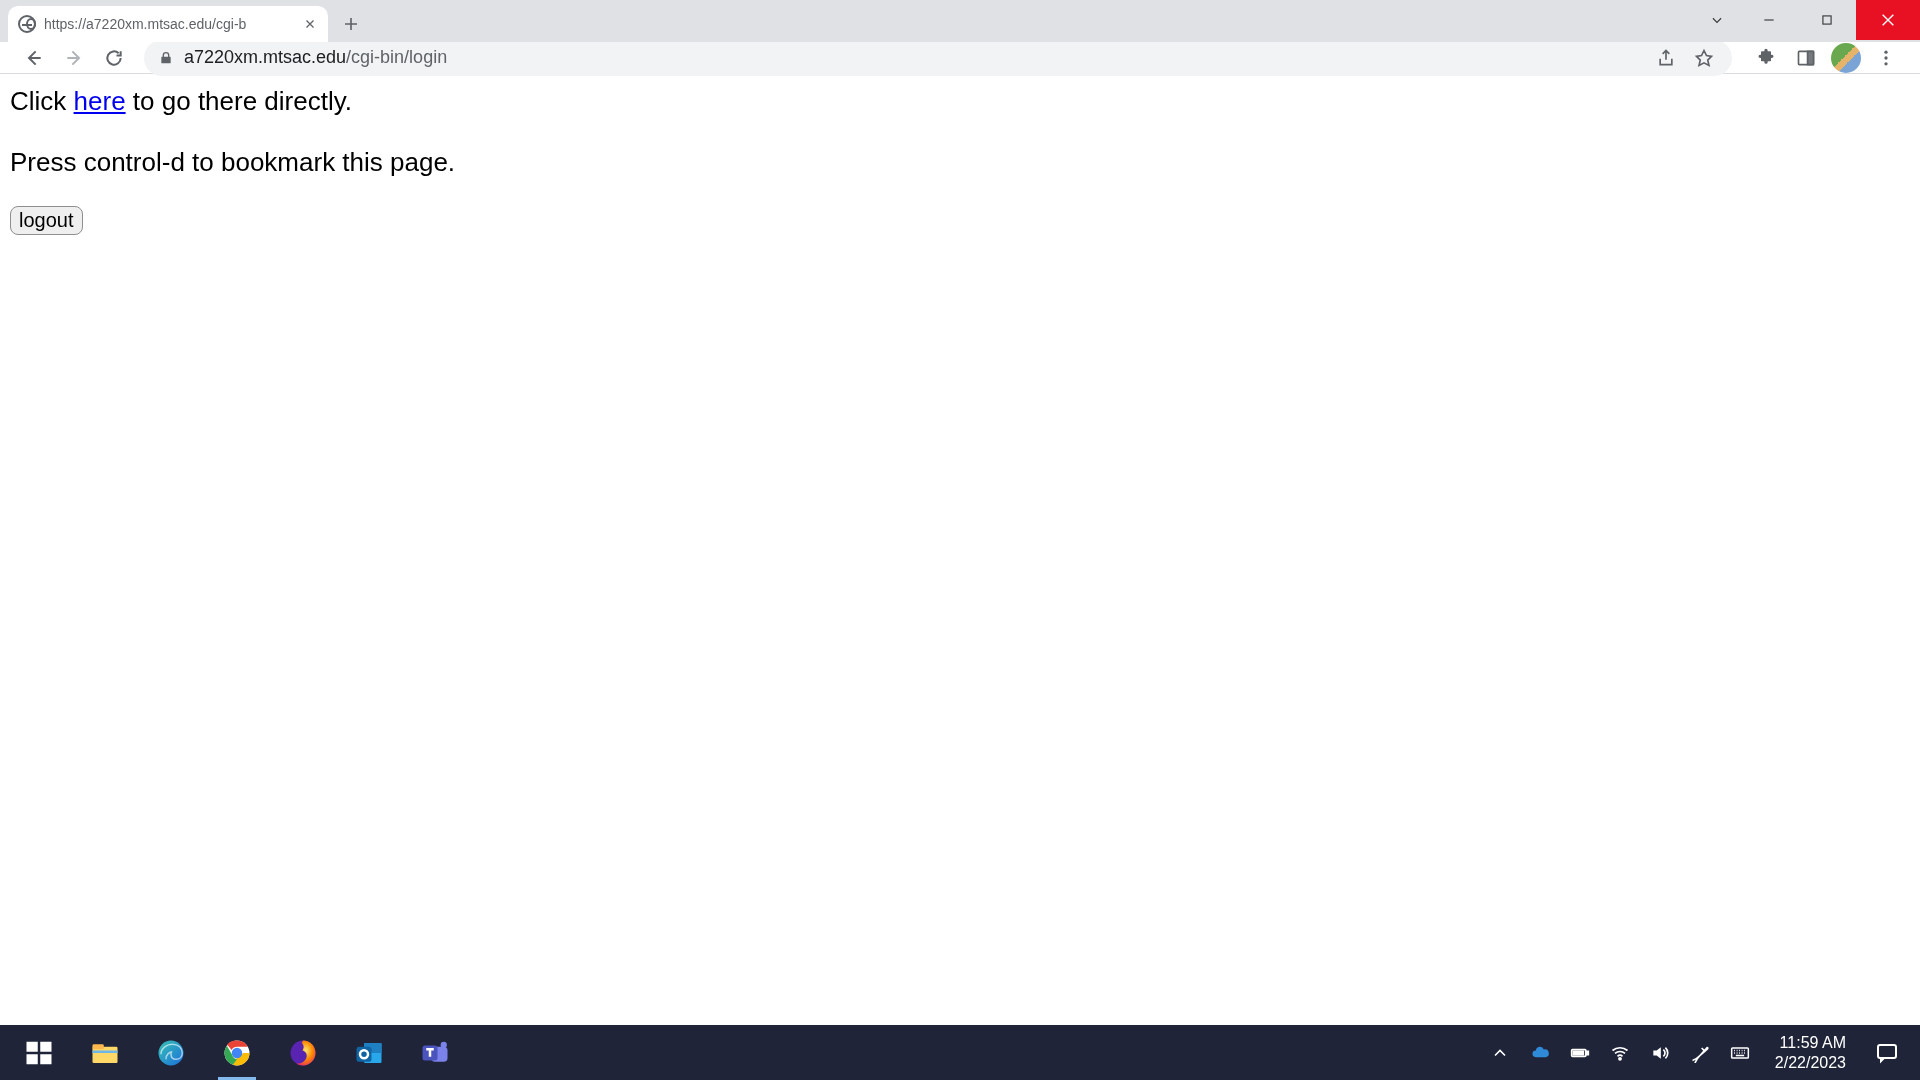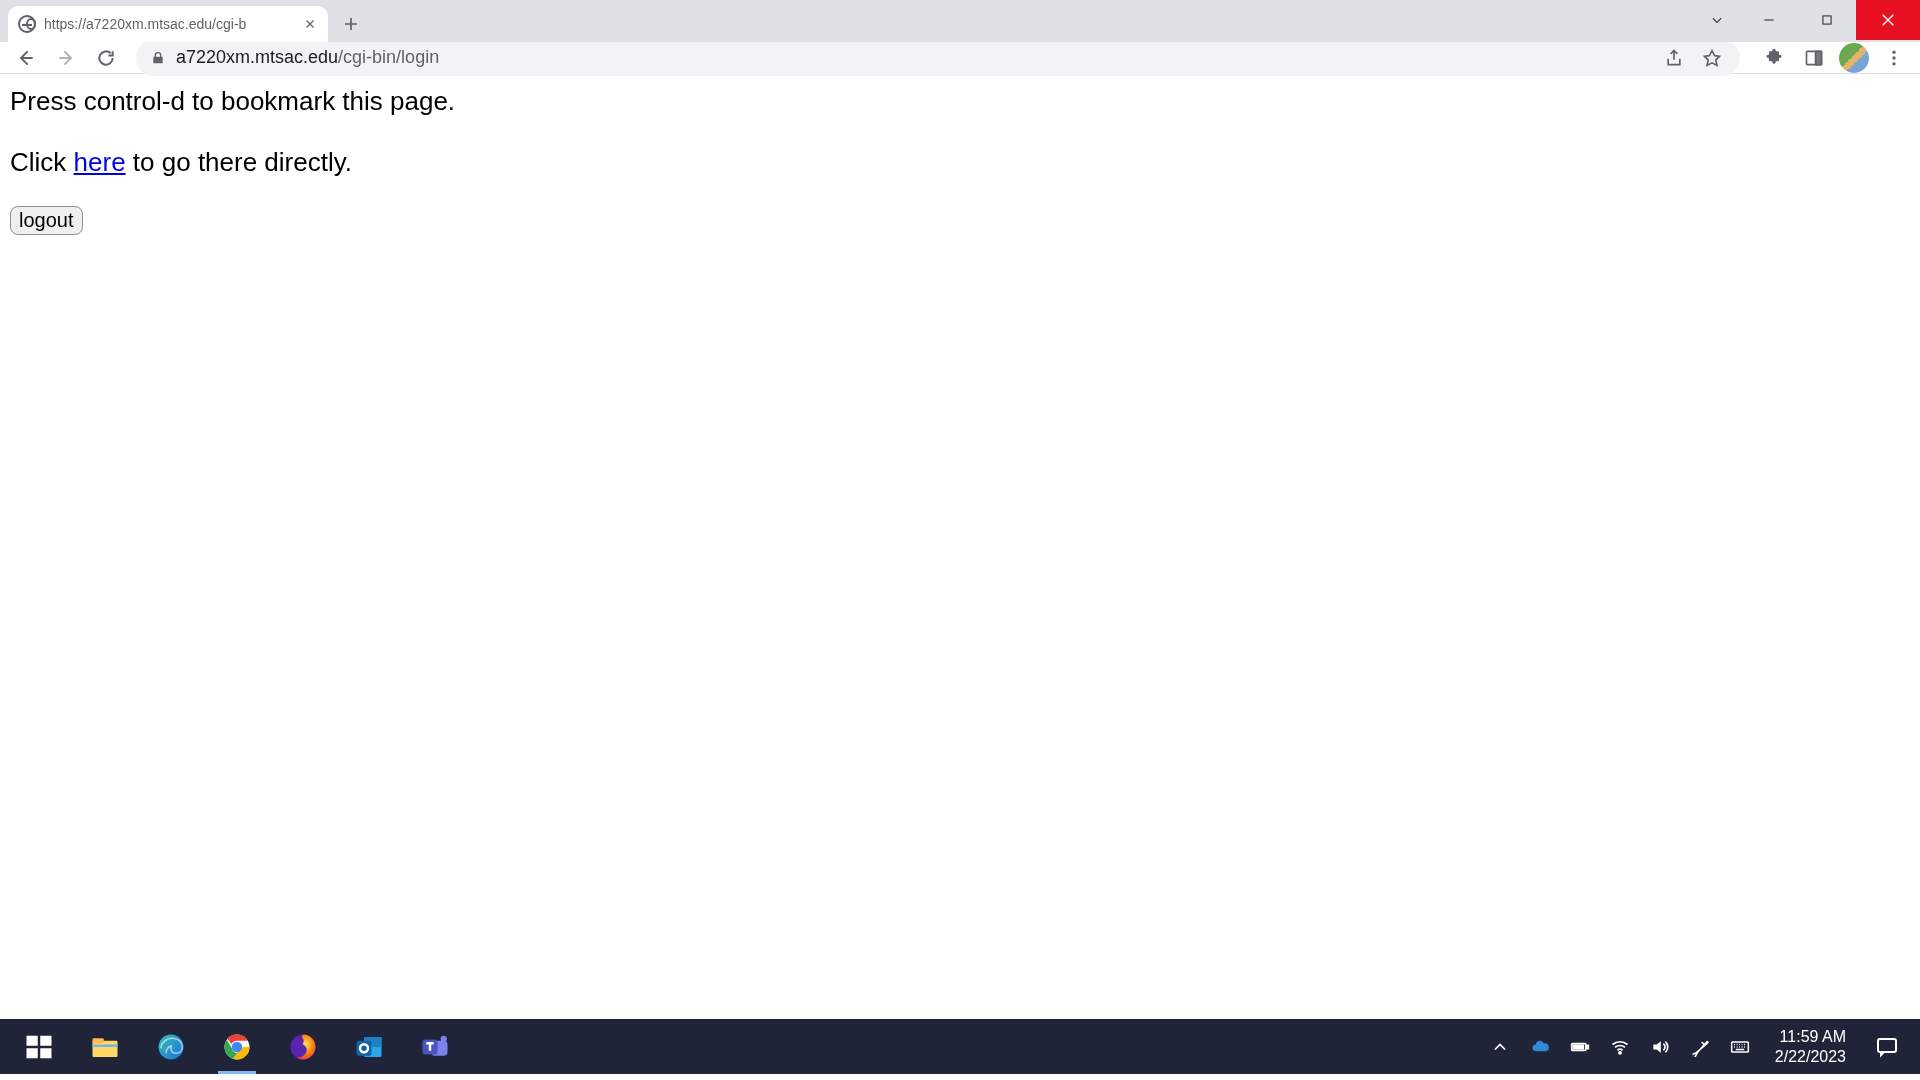--- a/index.html
+++ b/index.html
@@ -85,21 +85,21 @@
     .win-chevron{ width:46px; }
     .win-close{ background:#e81123; color:#fff; width:64px;}
     .win-close svg{width:16px;height:16px;}
 
     .toolbar{
       height:32px;
       background:#ffffff;
       border-bottom:1px solid #dadce0;
       display:flex;
       align-items:center;
-      padding:0 8px;
+      padding:0 16px;
       gap:4px;
     }
     .nav-btn{
       width:36px;height:36px;
       border-radius:50%;
       display:flex;align-items:center;justify-content:center;
       color:#5f6368;
     }
     .nav-btn.disabled{ color:#b0b3b8; }
     .nav-btn svg{width:20px;height:20px;}
@@ -152,21 +152,21 @@
       padding:2px 8px;
       background:#efefef;
       border:1px solid #8f8f8f;
       border-radius:8px;
       cursor:pointer;
     }
 
     
     .taskbar{
       position:absolute;
-      left:0;right:0;bottom:6px;
+      left:0;right:0;bottom:0;
       height:55px;
       background:#1f2438;
       display:flex;
       align-items:flex-start;
       color:#fff;
       padding:0 6px;
     }
     .task-icons-left{ display:flex; align-items:center; gap:0; }
     .task-btn{
       width:66px; height:55px;
@@ -304,24 +304,24 @@
       <svg viewBox="0 0 24 24" fill="currentColor">
           <circle cx="12" cy="5" r="2"></circle>
           <circle cx="12" cy="12" r="2"></circle>
           <circle cx="12" cy="19" r="2"></circle>
         </svg>
     </div>
   </div>
 </div>
 
 <div class="page-content">
-  <p>Press control-d to bookmark this page.</p>
   <p>
     <span>Click </span><a href="#">here</a><span> to go there directly.</span>
   </p>
+  <p>Press control-d to bookmark this page.</p>
   <button class="logout-btn">logout</button>
 </div>
 
 <div class="taskbar">
   <div class="task-icons-left">
     <div class="task-btn">
       <svg viewBox="0 0 24 24" fill="#ffffff">
           <rect x="2" y="3" width="9" height="8"></rect>
           <rect x="13" y="3" width="9" height="8"></rect>
           <rect x="2" y="13" width="9" height="8"></rect>

